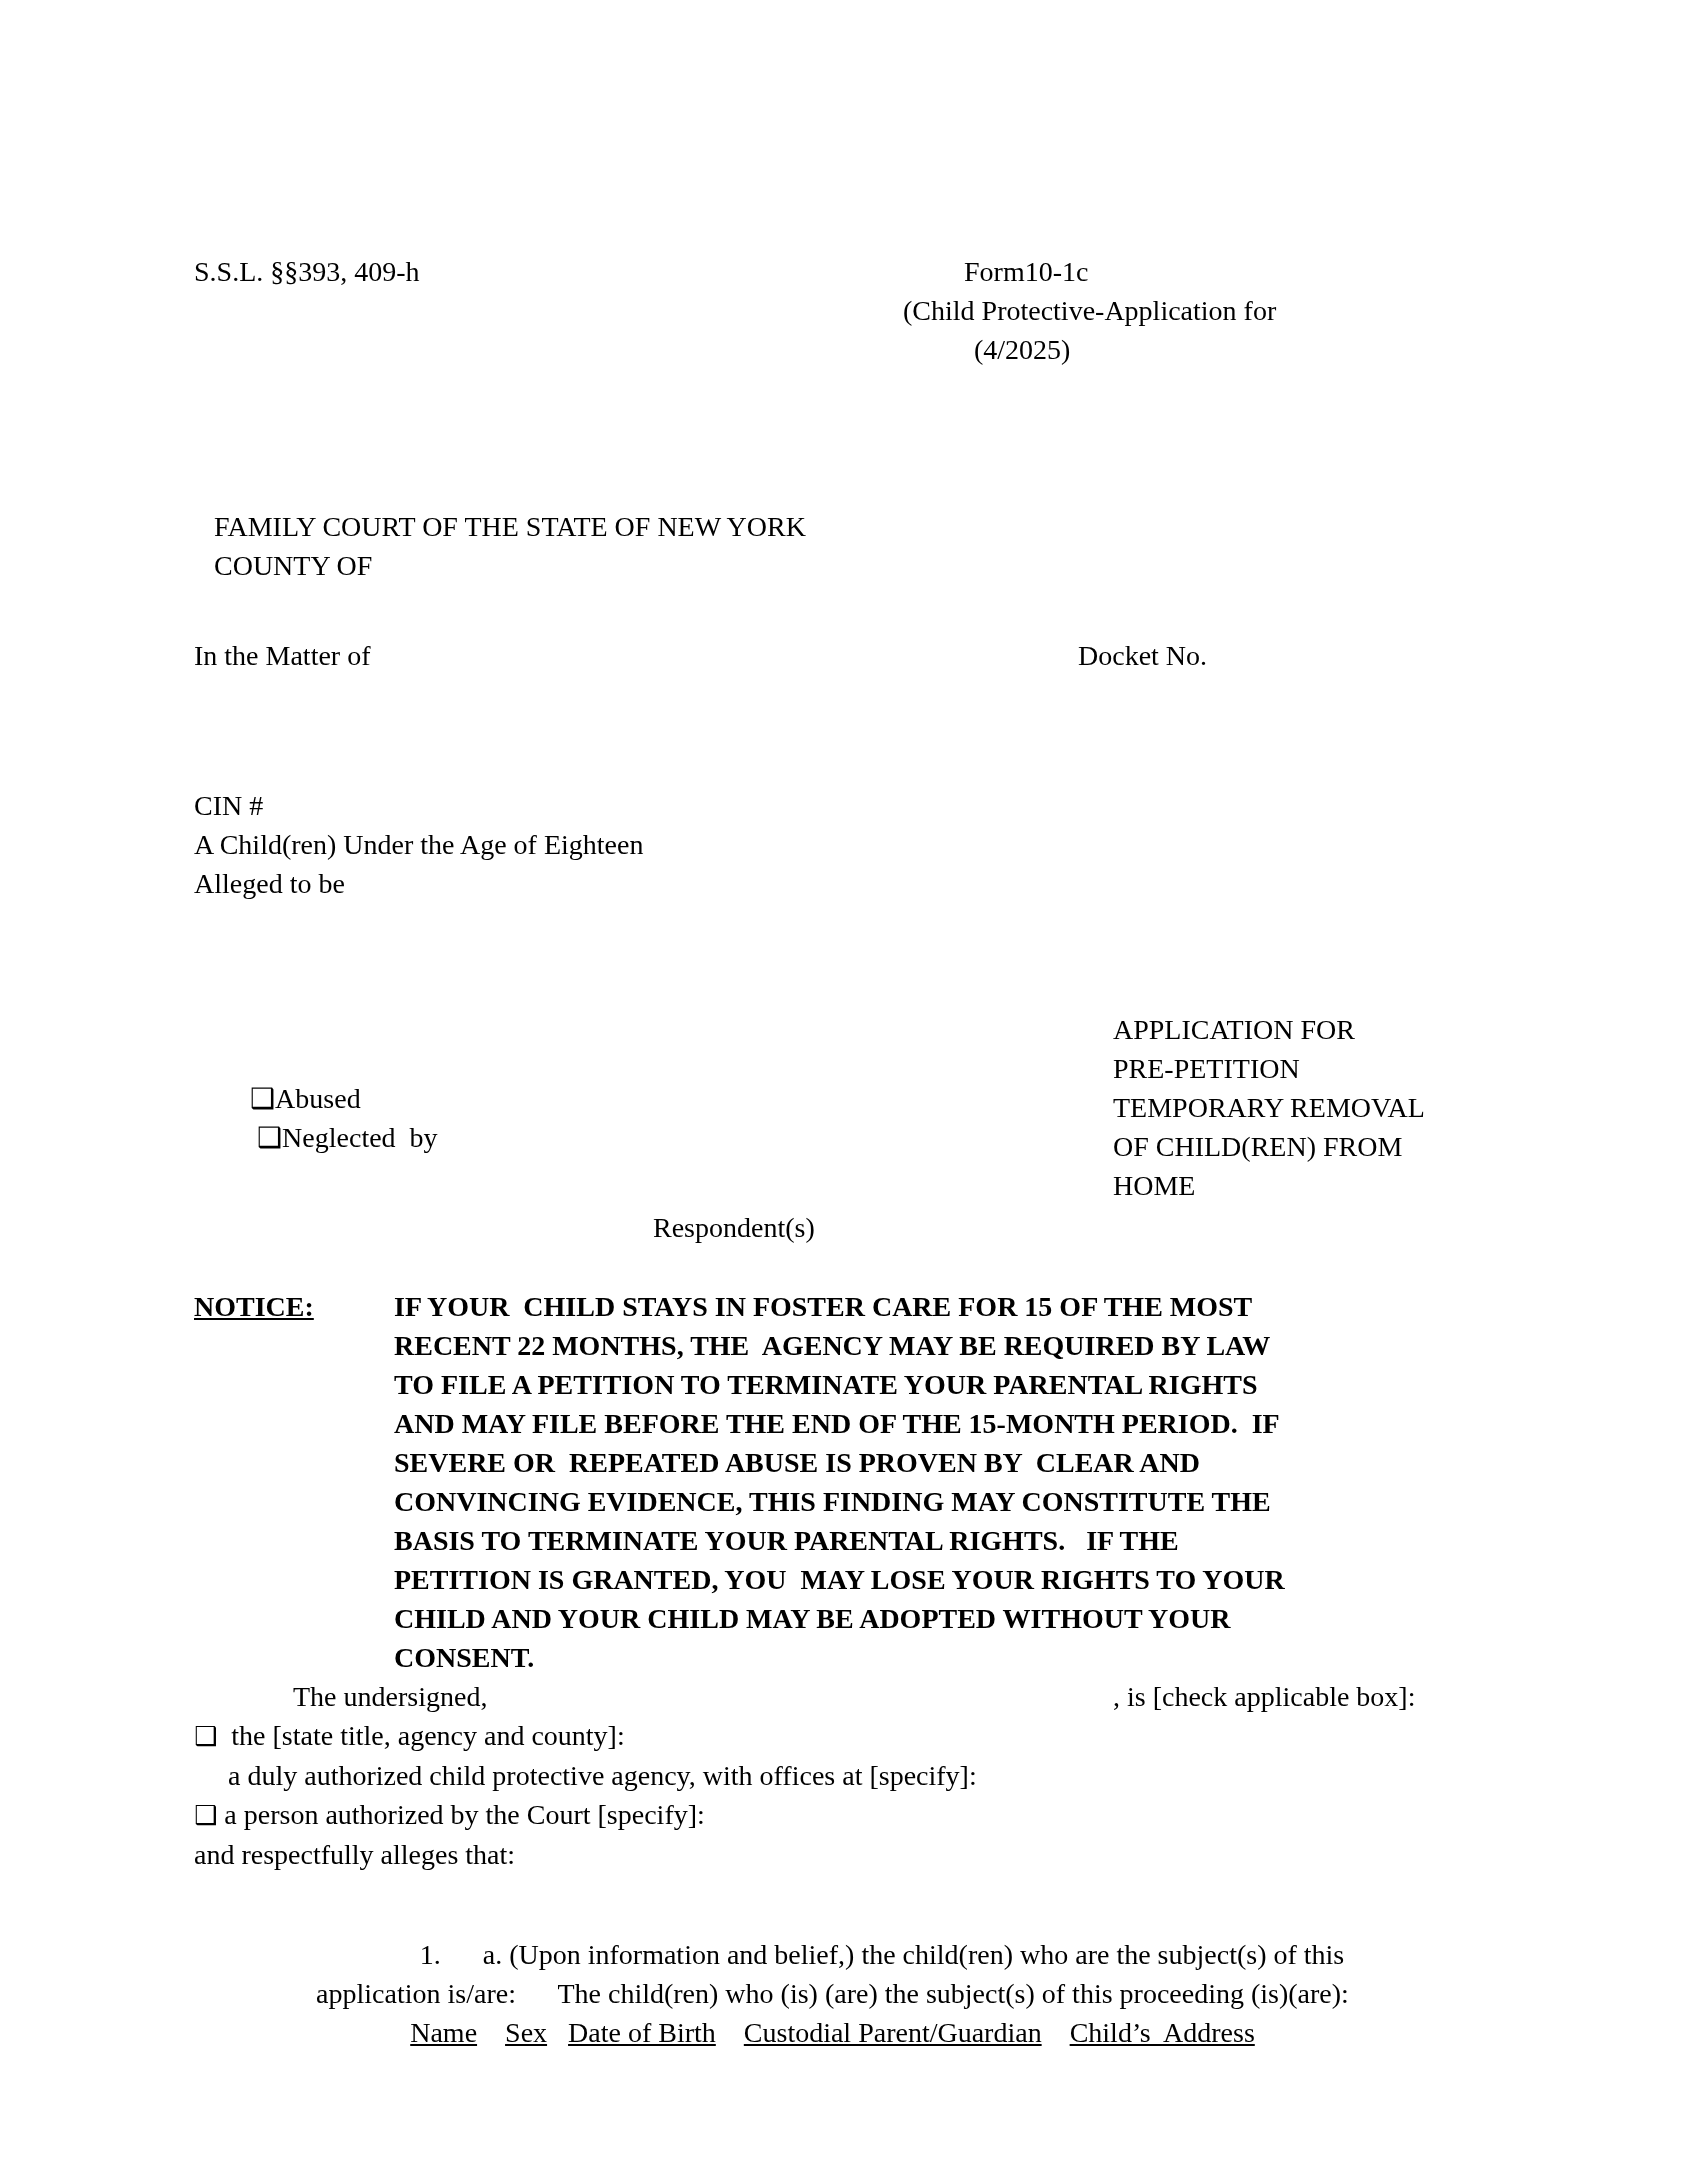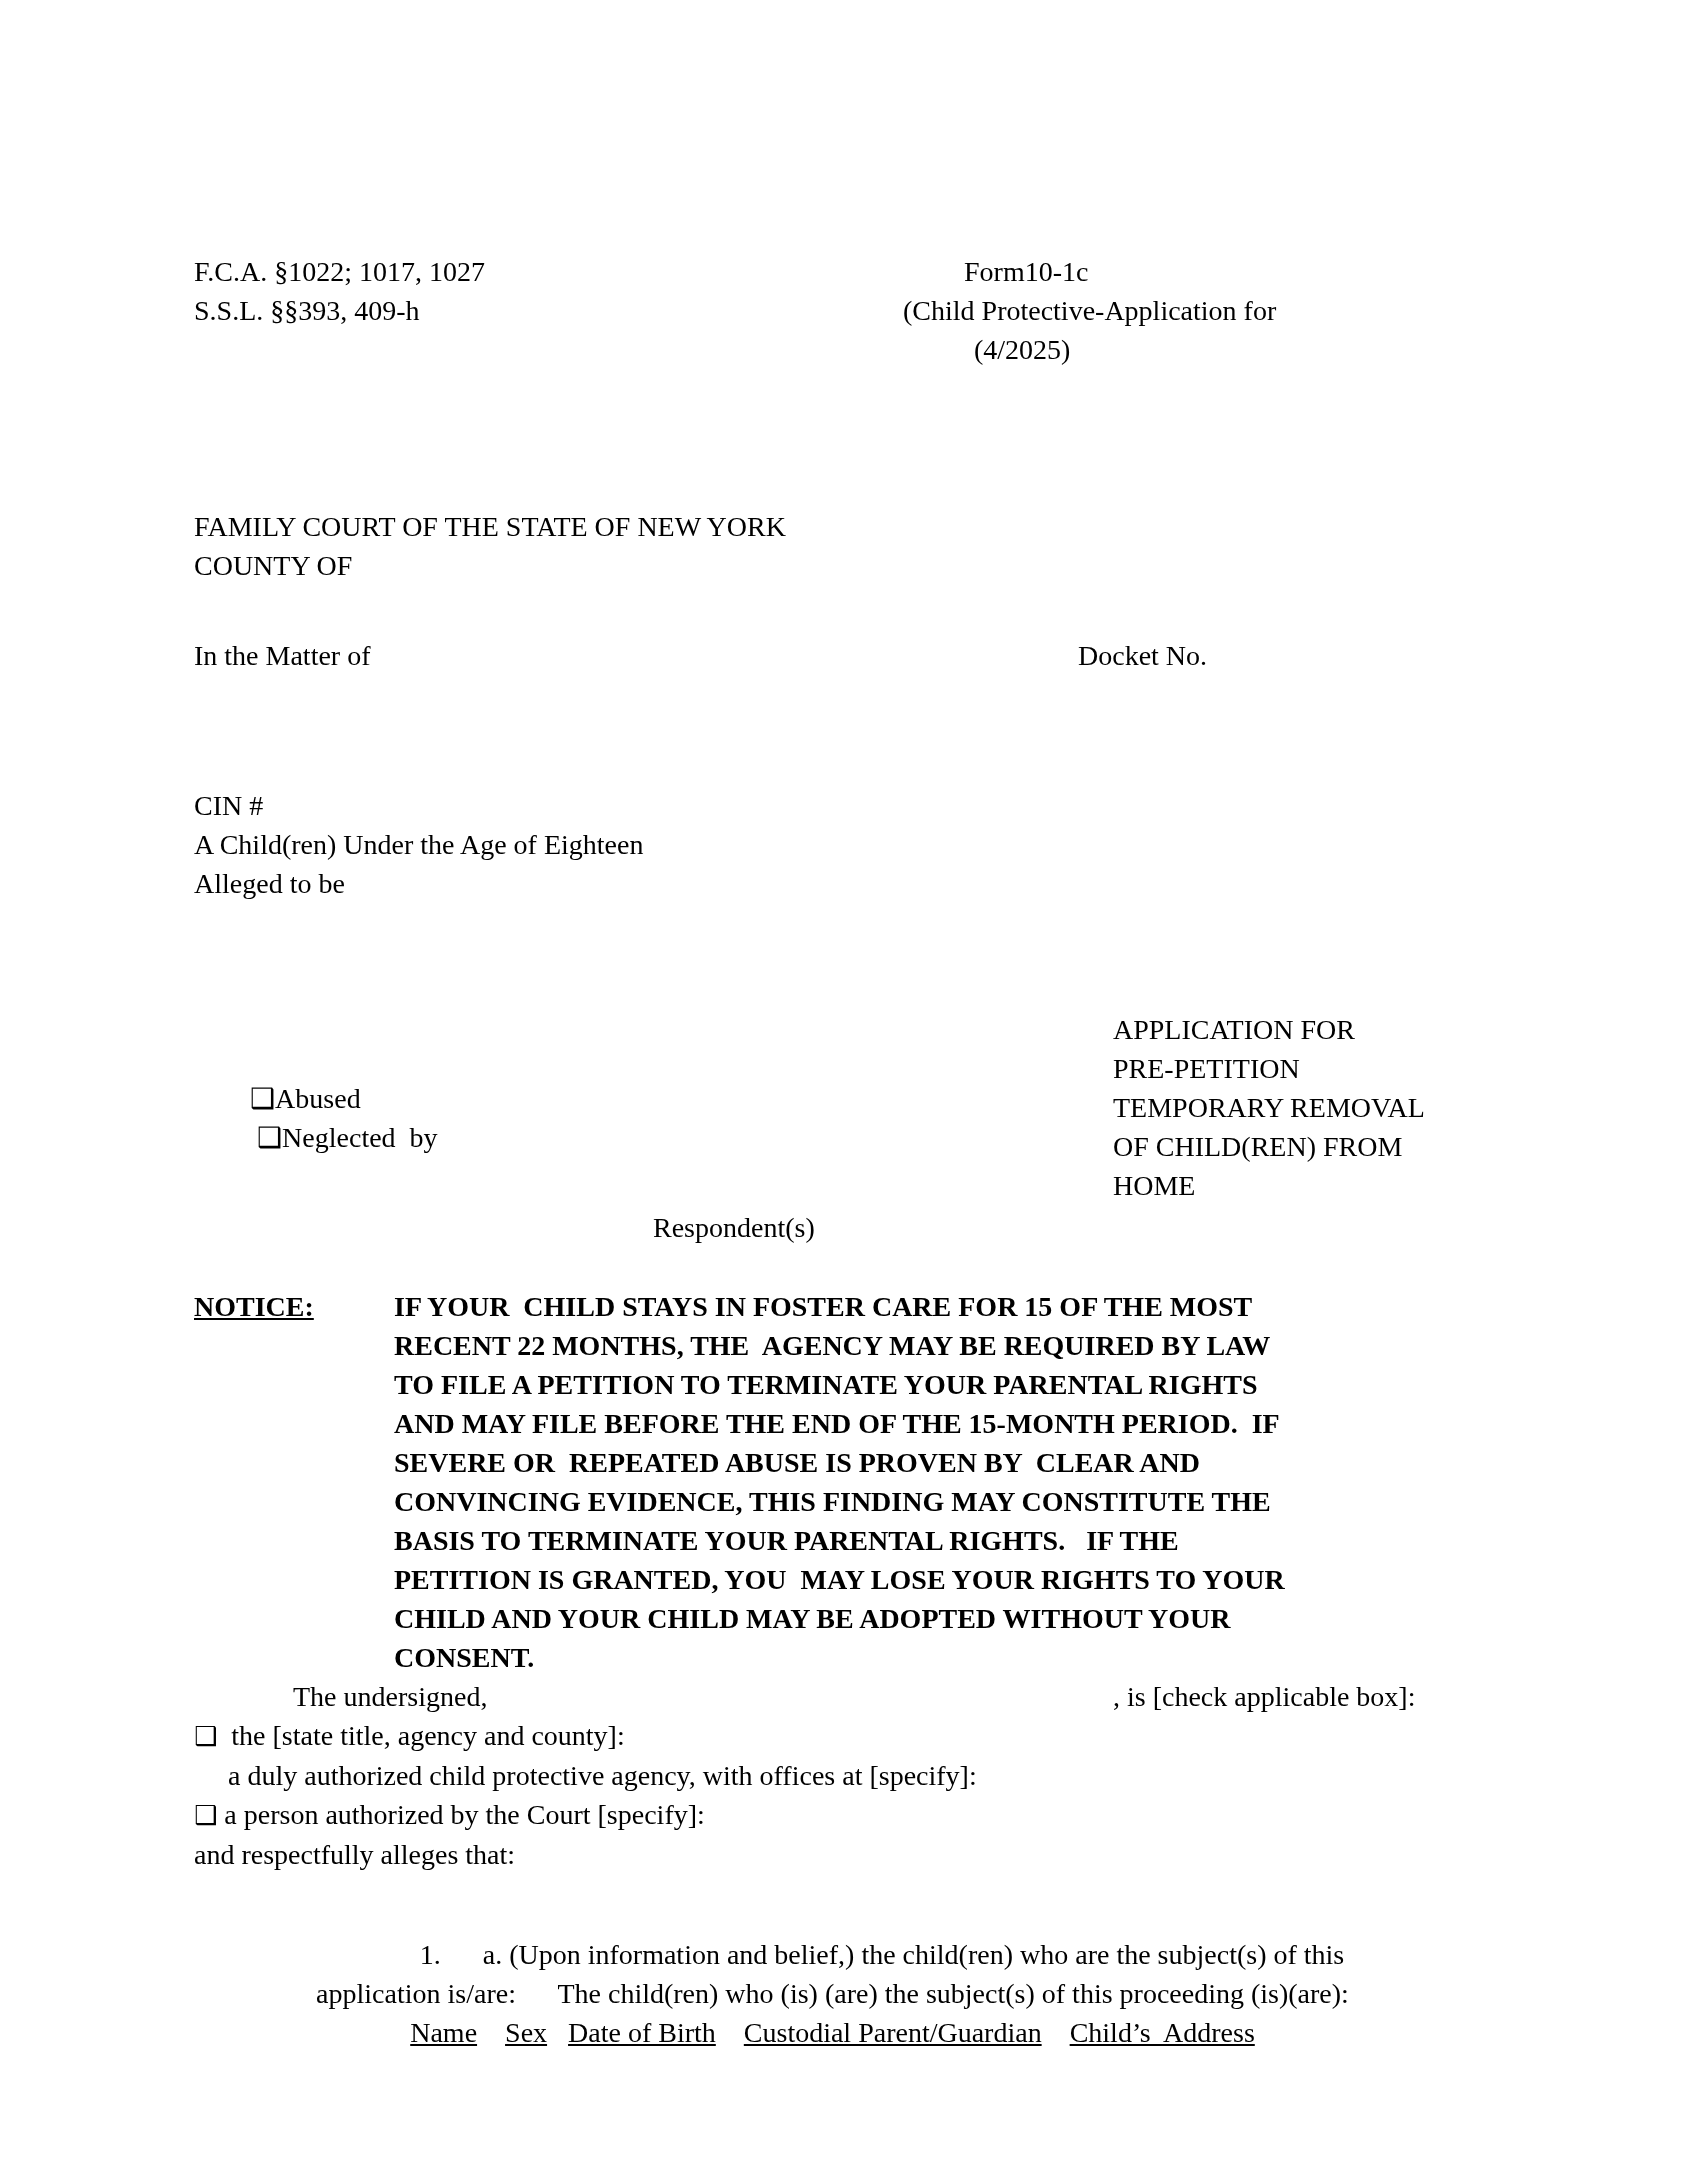--- a/index.html
+++ b/index.html
@@ -39,21 +39,21 @@
   }
   .hdr-right {
     position: absolute;
     left: 709px;
     top: 0;
     width: 574px;
   }
   .indent-form { padding-left: 61px; }
   .indent-date { padding-left: 71px; }
 
-  .court-block { margin-top: 57px; }
+  .court-block { margin-top: 57px; margin-left: 20px; }
 
   
   .matter-row {
     position: relative;
     margin-top: 51px;
     height: 39px;
   }
   .matter-row .docket {
     position: absolute;
     left: 884px;
@@ -140,21 +140,20 @@
   }
 </style>
 </head>
 <body>
 
 <div class="page">
   <div class="sheet">
 
     <div class="hdr">
       <div class="hdr-left">
-        <div>F.C.A. §1022; 1017, 1027</div>
         <div>S.S.L. §§393, 409-h</div>
       </div>
       <div class="hdr-right">
         <div class="indent-form">Form10-1c</div>
         <div>(Child Protective-Application for</div>
         <div class="indent-date">(4/2025)</div>
       </div>
     </div>
 
     <div class="court-block">

